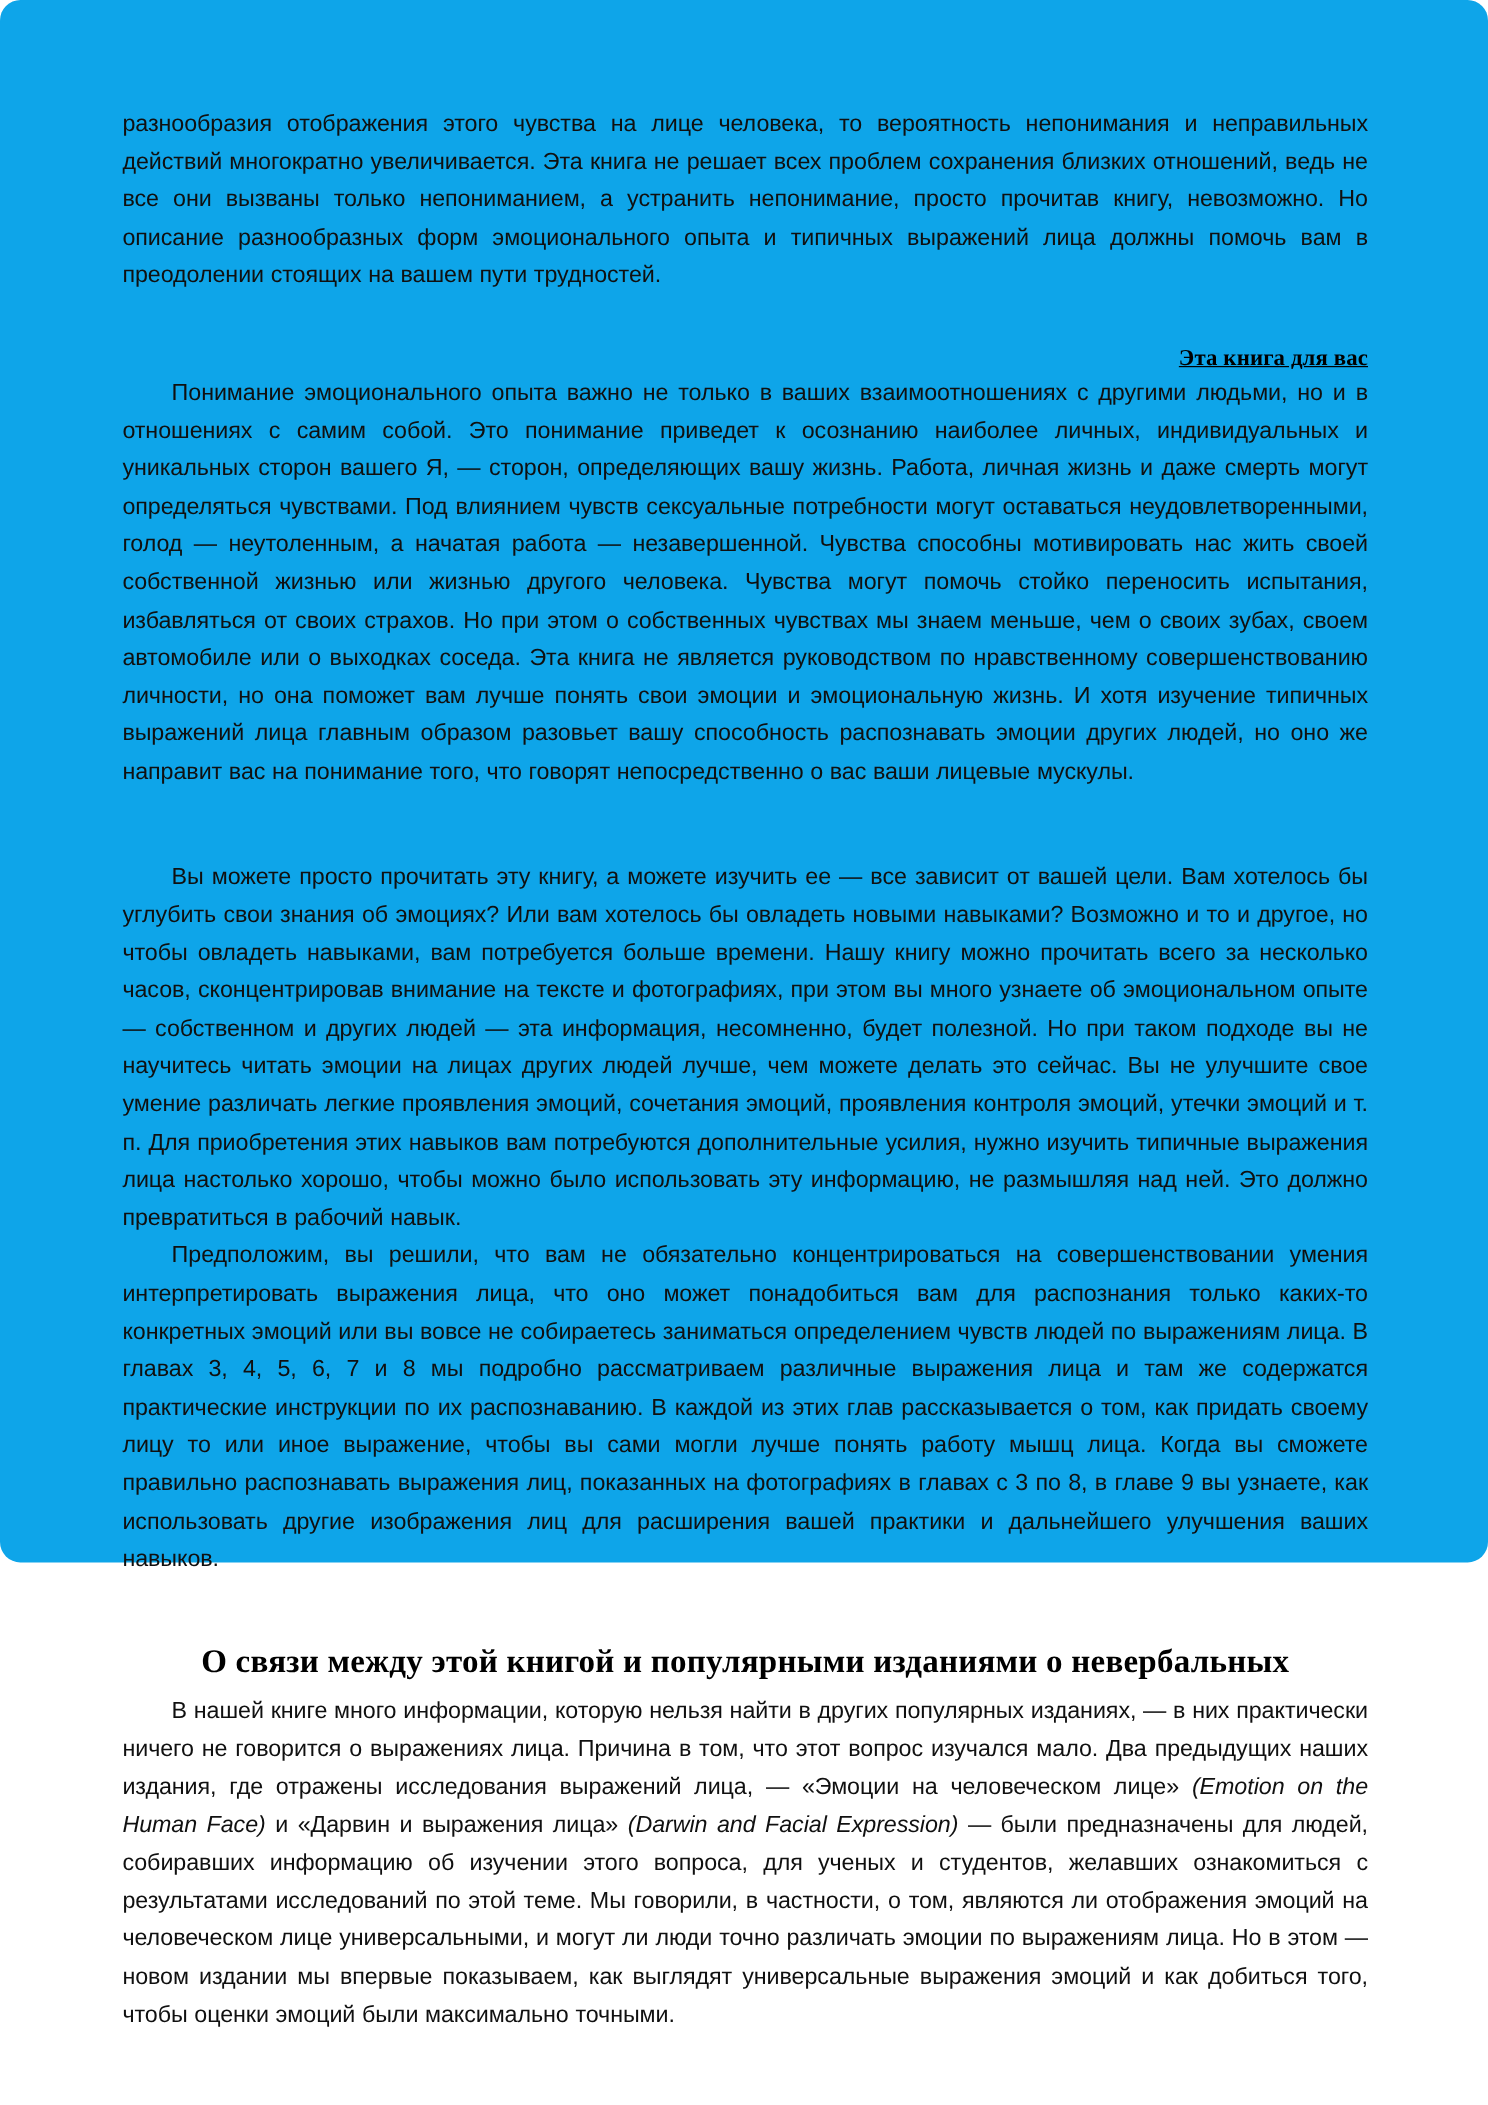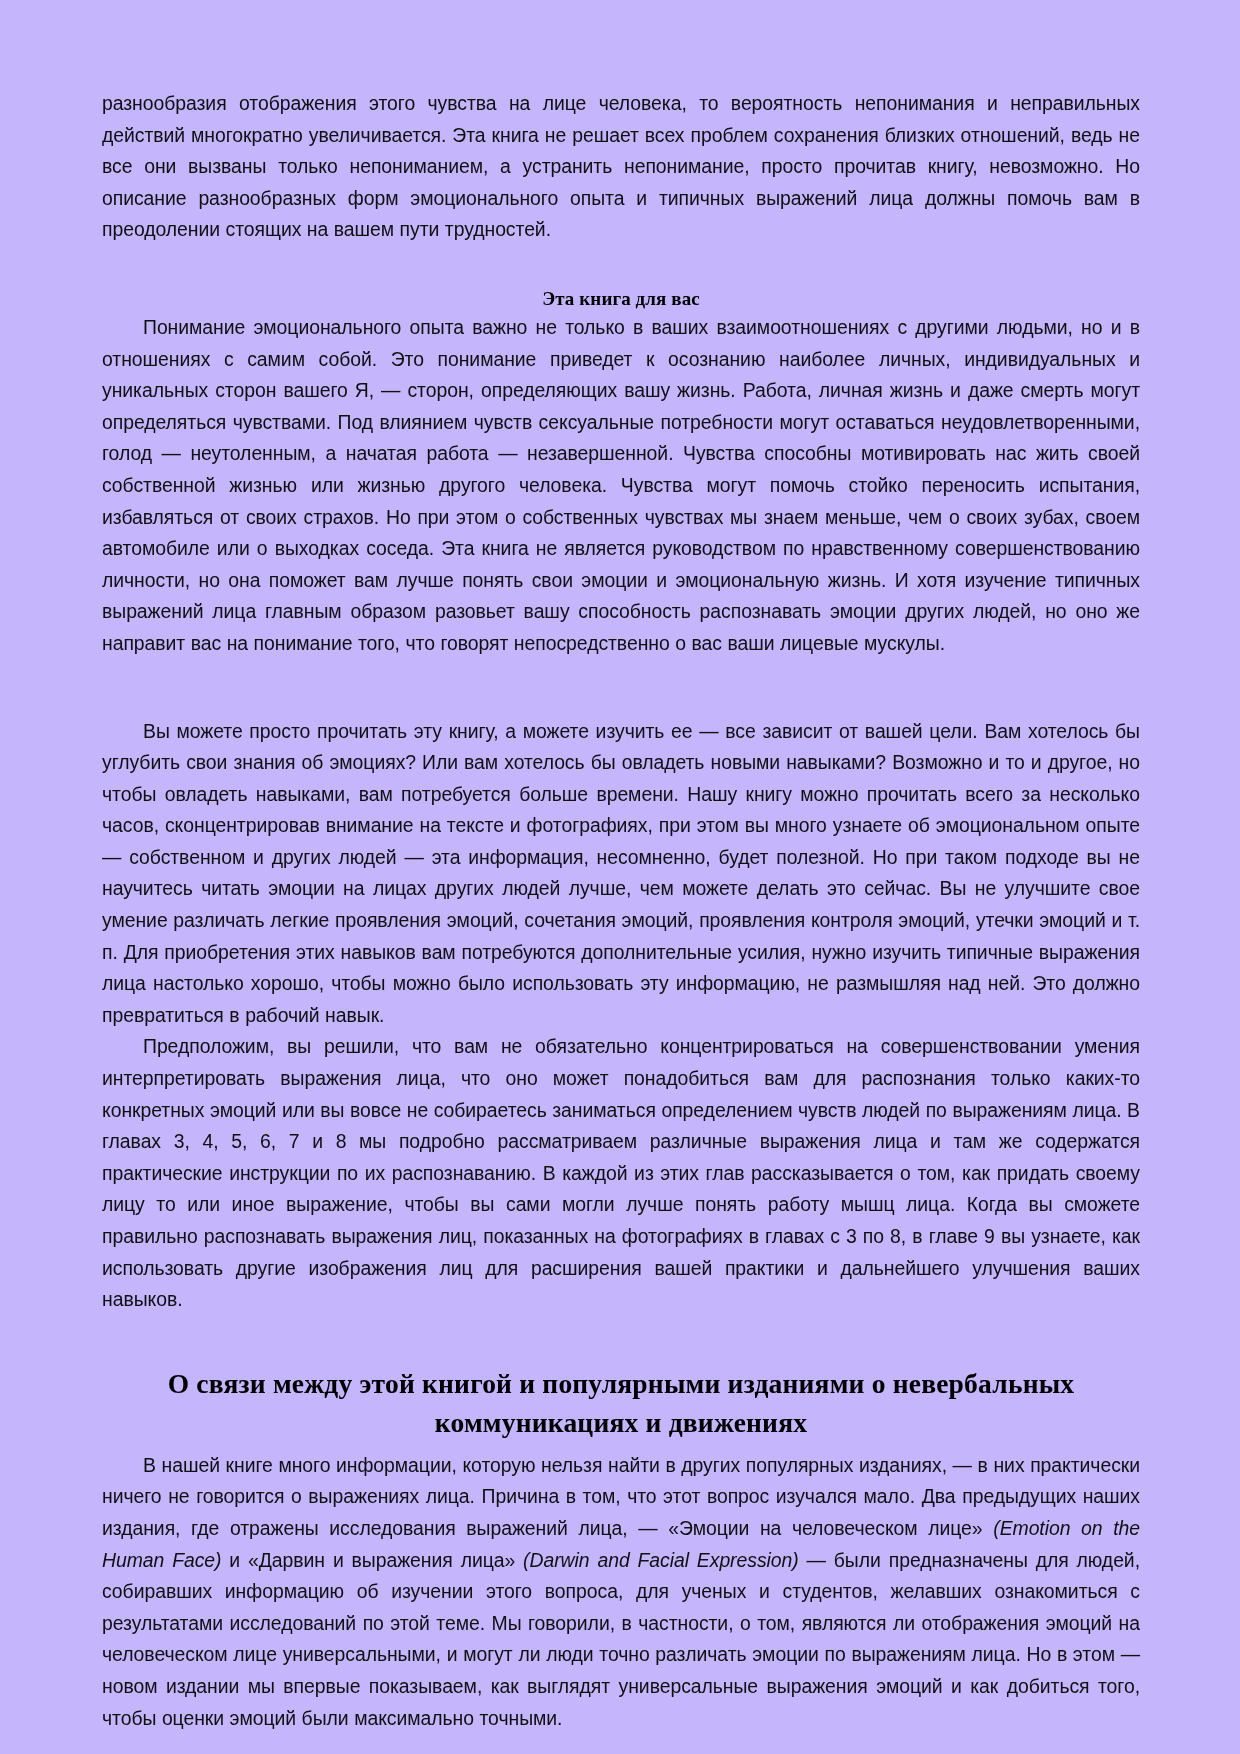--- a/index.html
+++ b/index.html
@@ -15,22 +15,23 @@
     font-family: "Liberation Sans", "DejaVu Sans", sans-serif;
     color: #000000;
     overflow: hidden;
   }
 
   .page {
     position: absolute;
     left: 0;
     top: 0;
     width: 1240px;
-    height: 1754px;
-    background: #c4b5fd;
+    height: 1302px;
+    background: #0ea5e9;
+    border-radius: 17px;
   }
 
   .content {
     position: absolute;
     left: 102px;
     top: 88px;
     width: 1038px;
   }
 
   
@@ -55,24 +56,25 @@
   .para i, .para .ital {
     font-style: italic;
   }
 
   
   .sub-heading {
     font-family: "Liberation Serif", "DejaVu Serif", serif;
     font-weight: bold;
     font-size: 19px;
     line-height: 26px;
-    text-align: center;
+    text-align: right;
     margin: 0;
     letter-spacing: 0.1px;
     color: #000000;
+    text-decoration: underline;
   }
 
   .section-heading {
     font-family: "Liberation Serif", "DejaVu Serif", serif;
     font-weight: bold;
     font-size: 27.5px;
     line-height: 39px;
     text-align: center;
     margin: 0;
     color: #000000;
@@ -104,20 +106,19 @@
     <div class="gap-8"></div>
 
     <p class="para indent">Вы можете просто прочитать эту книгу, а можете изучить ее — все зависит от вашей цели. Вам хотелось бы углубить свои знания об эмоциях? Или вам хотелось бы овладеть новыми навыками? Возможно и то и другое, но чтобы овладеть навыками, вам потребуется больше времени. Нашу книгу можно прочитать всего за несколько часов, сконцентрировав внимание на тексте и фотографиях, при этом вы много узнаете об эмоциональном опыте — собственном и других людей — эта информация, несомненно, будет полезной. Но при таком подходе вы не научитесь читать эмоции на лицах других людей лучше, чем можете делать это сейчас. Вы не улучшите свое умение различать легкие проявления эмоций, сочетания эмоций, проявления контроля эмоций, утечки эмоций и т. п. Для приобретения этих навыков вам потребуются дополнительные усилия, нужно изучить типичные выражения лица настолько хорошо, чтобы можно было использовать эту информацию, не размышляя над ней. Это должно превратиться в рабочий навык.</p>
 
     <p class="para indent">Предположим, вы решили, что вам не обязательно концентрироваться на совершенствовании умения интерпретировать выражения лица, что оно может понадобиться вам для распознания только каких-то конкретных эмоций или вы вовсе не собираетесь заниматься определением чувств людей по выражениям лица. В главах 3, 4, 5, 6, 7 и 8 мы подробно рассматриваем различные выражения лица и там же содержатся практические инструкции по их распознаванию. В каждой из этих глав рассказывается о том, как придать своему лицу то или иное выражение, чтобы вы сами могли лучше понять работу мышц лица. Когда вы сможете правильно распознавать выражения лиц, показанных на фотографиях в главах с 3 по 8, в главе 9 вы узнаете, как использовать другие изображения лиц для расширения вашей практики и дальнейшего улучшения ваших навыков.</p>
 
     <div class="gap-48"></div>
 
     <h2 class="section-heading">О связи между этой книгой и популярными изданиями о невербальных</h2>
 
-    <h2 class="section-heading">коммуникациях и движениях</h2>
 
     <div class="gap-8"></div>
 
     <p class="para indent"><span>В нашей книге много информации, которую нельзя найти в других популярных изданиях, — в них практически ничего не говорится о выражениях лица. Причина в том, что этот вопрос изучался мало. Два предыдущих наших издания, где отражены исследования выражений лица, — «Эмоции на человеческом лице» </span><span class="ital">(Emotion on the Human Face)</span><span> и «Дарвин и выражения лица» </span><span class="ital">(Darwin and Facial Expression)</span><span> — были предназначены для людей, собиравших информацию об изучении этого вопроса, для ученых и студентов, желавших ознакомиться с результатами исследований по этой теме. Мы говорили, в частности, о том, являются ли отображения эмоций на человеческом лице универсальными, и могут ли люди точно различать эмоции по выражениям лица. Но в этом — новом издании мы впервые показываем, как выглядят универсальные выражения эмоций и как добиться того, чтобы оценки эмоций были максимально точными.</span></p>
 
   </div>
 </div>
 
 </body></html>

